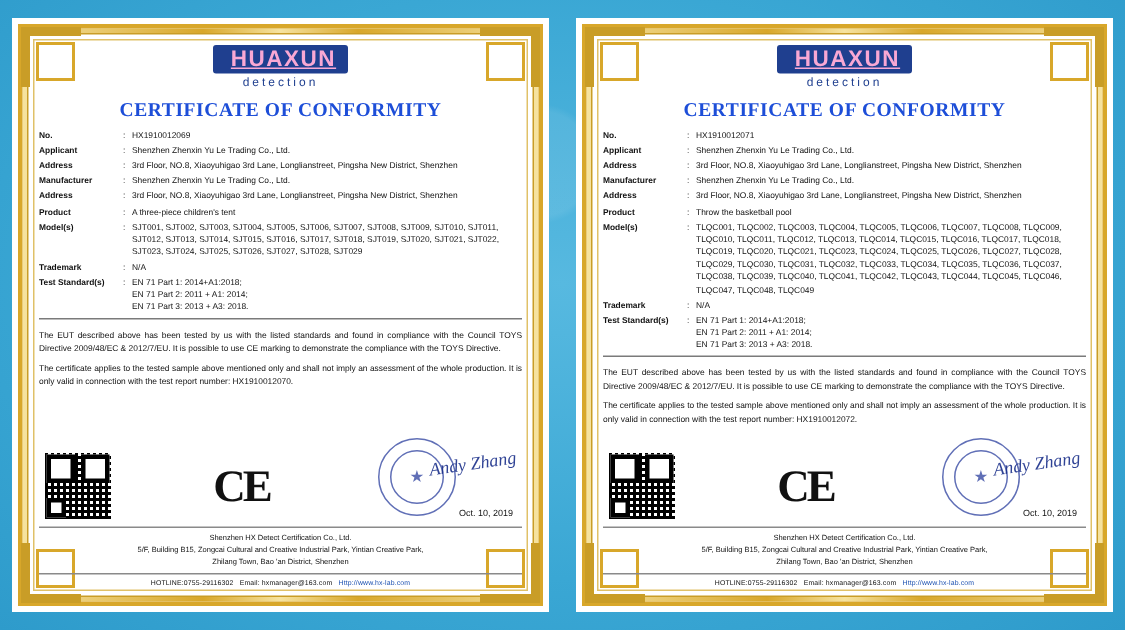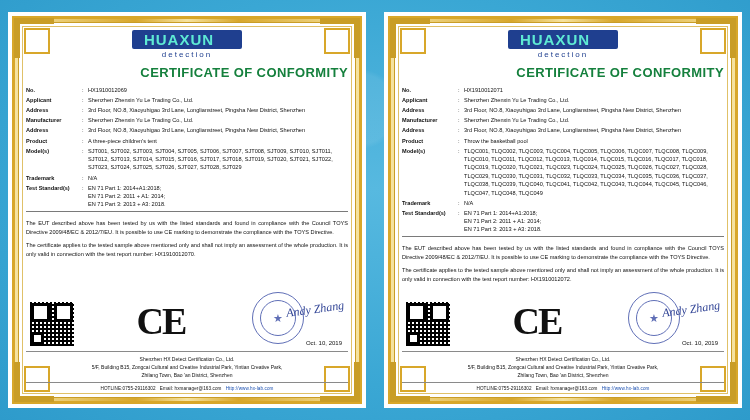--- a/index.html
+++ b/index.html
@@ -85,43 +85,45 @@
   }
 
   .logo-wrap{
     text-align:center;
     margin-top:2px;
     margin-bottom:2px;
   }
   .logo{
     display:inline-block;
     background:#1f3f8f;
-    color:#5eead4;
+    color:#f9a8d4;
     font-weight:bold;
     font-size:15px;
     letter-spacing:1px;
-    padding:2px 28px 1px 12px;
+    padding:2px 8px 1px 12px;
     border-radius:2px;
     line-height:16px;
+    text-decoration:underline;
   }
   .logo-sub{
     color:#1f3f8f;
     font-size:8px;
     letter-spacing:2px;
     margin-top:1px;
     text-align:center;
   }
 
   .title{
-    text-align:right;
+    text-align:center;
     font-size:13px;
     font-weight:bold;
-    color:#15803d;
+    color:#1d4ed8;
     letter-spacing:.4px;
     margin:4px 0 5px 0;
+    font-family:Liberation Serif, serif;
   }
 
   table.fields{
     width:100%;
     border-collapse:collapse;
     font-size:5.6px;
     color:#111;
     line-height:1.45;
   }
   table.fields td{
@@ -173,21 +175,21 @@
     content:"";position:absolute;width:13px;height:13px;
     border:3px solid #000;background:#fff;
   }
   .qr:before{left:1px;top:1px;}
   .qr:after{right:1px;top:1px;}
   .qr span{
     position:absolute;left:1px;bottom:1px;width:13px;height:13px;
     border:3px solid #000;background:#fff;box-sizing:border-box;
   }
   .ce{
-    font-size:38px;
+    font-size:30px;
     font-weight:bold;
     letter-spacing:-2px;
     color:#111;
     line-height:1;
     font-family:"Liberation Serif", serif;
     padding-bottom:6px;
   }
   .stamp-area{
     position:relative;
     width:96px;height:54px;

